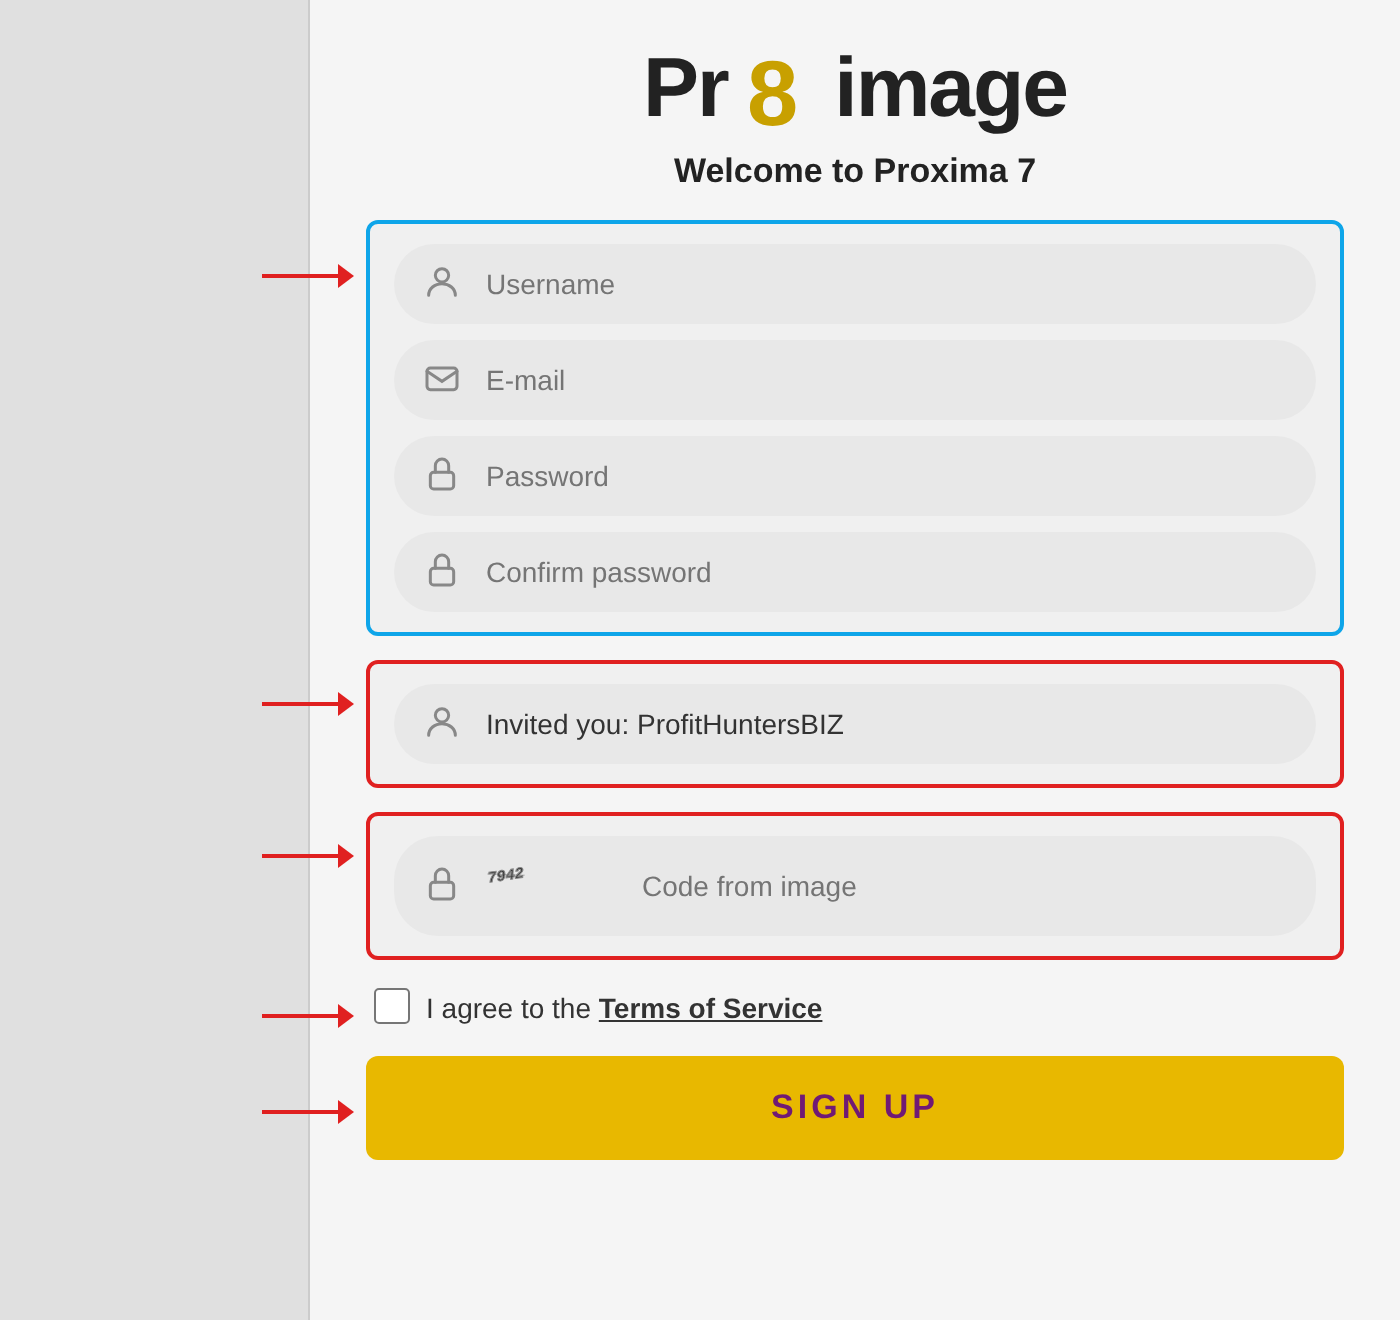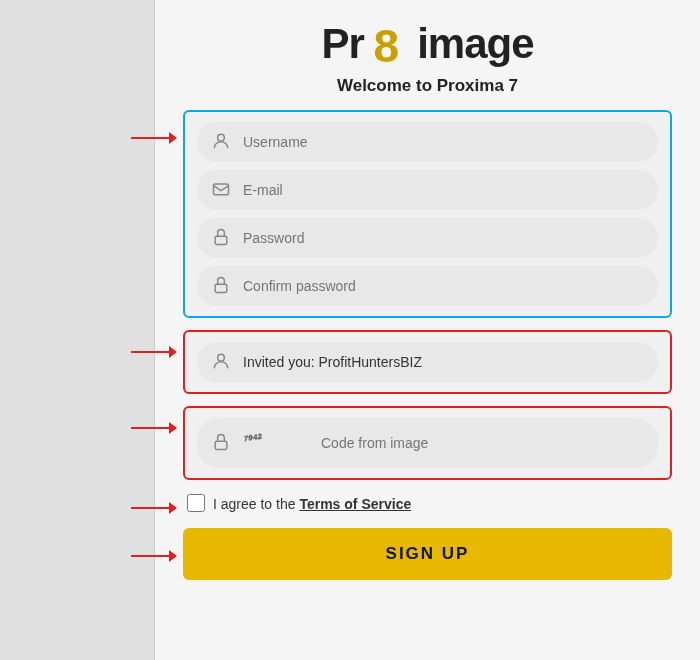--- a/index.html
+++ b/index.html
@@ -196,21 +196,21 @@
     }
 
     .signup-btn {
       width: 100%;
       background: #e8b800;
       border: none;
       border-radius: 6px;
       padding: 16px;
       font-size: 17px;
       font-weight: 900;
-      color: #0f172a;
+      color: #701a75;
       letter-spacing: 2px;
       cursor: pointer;
       text-transform: uppercase;
     }
 
     
     svg {
       width: 20px;
       height: 20px;
       fill: none;

